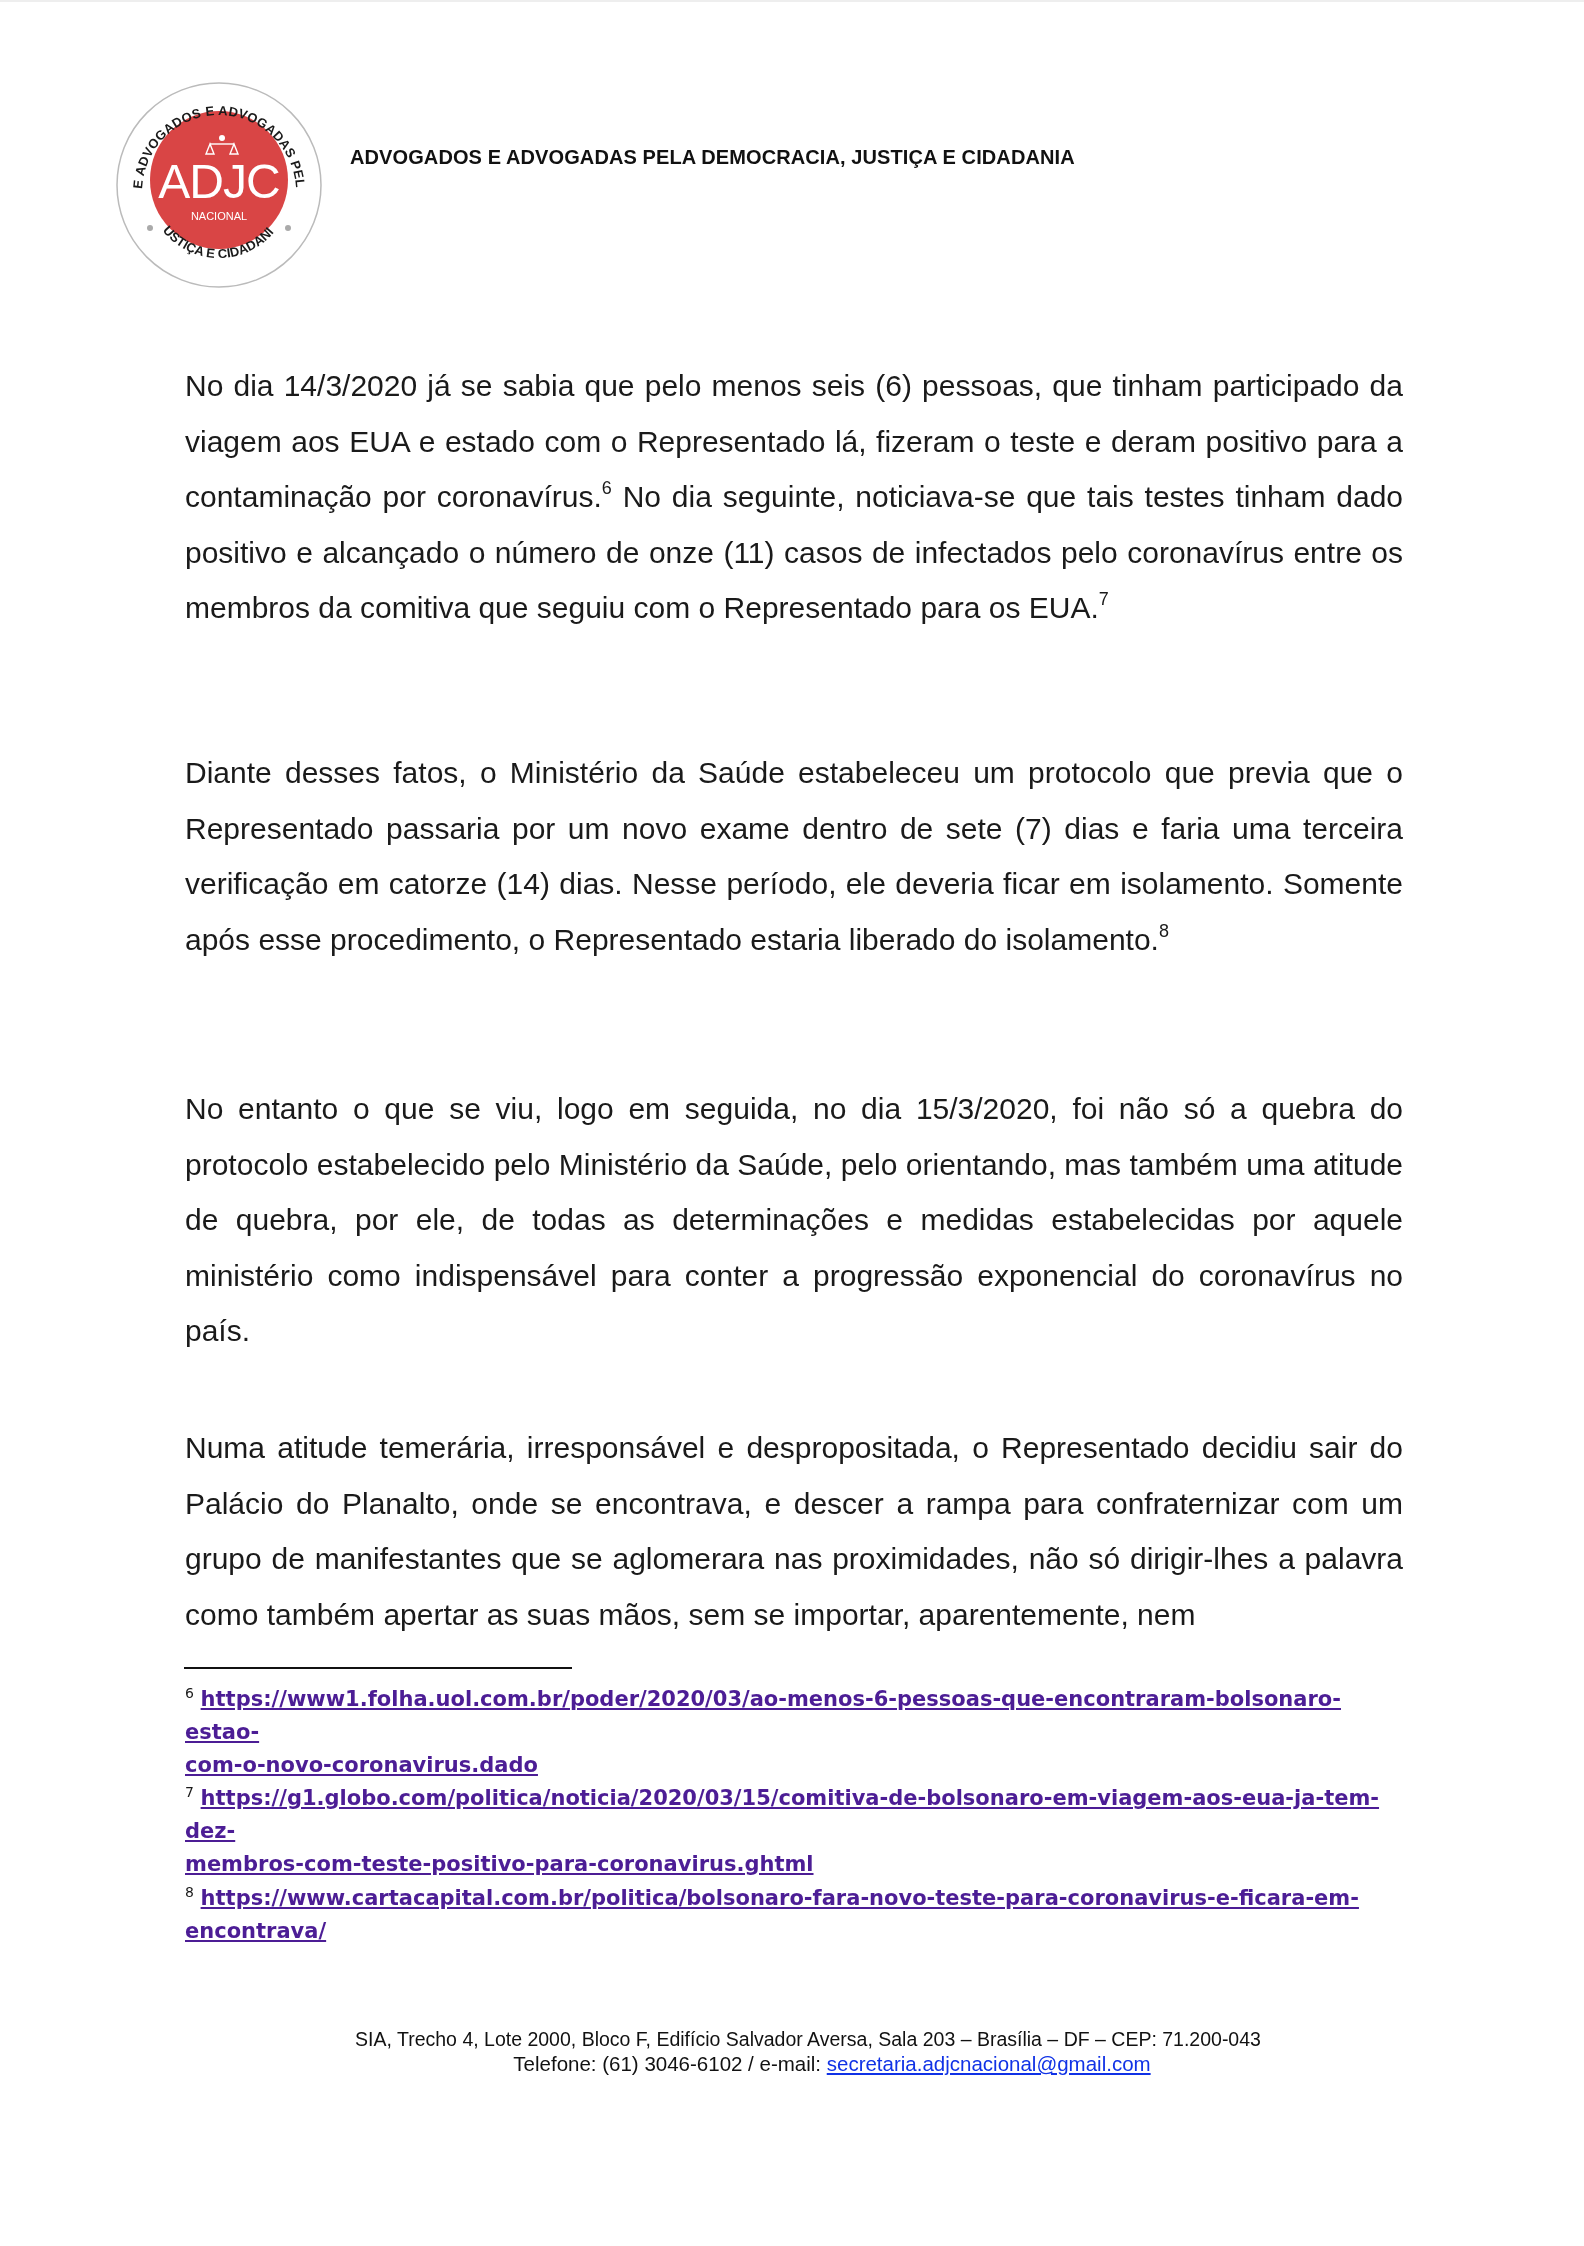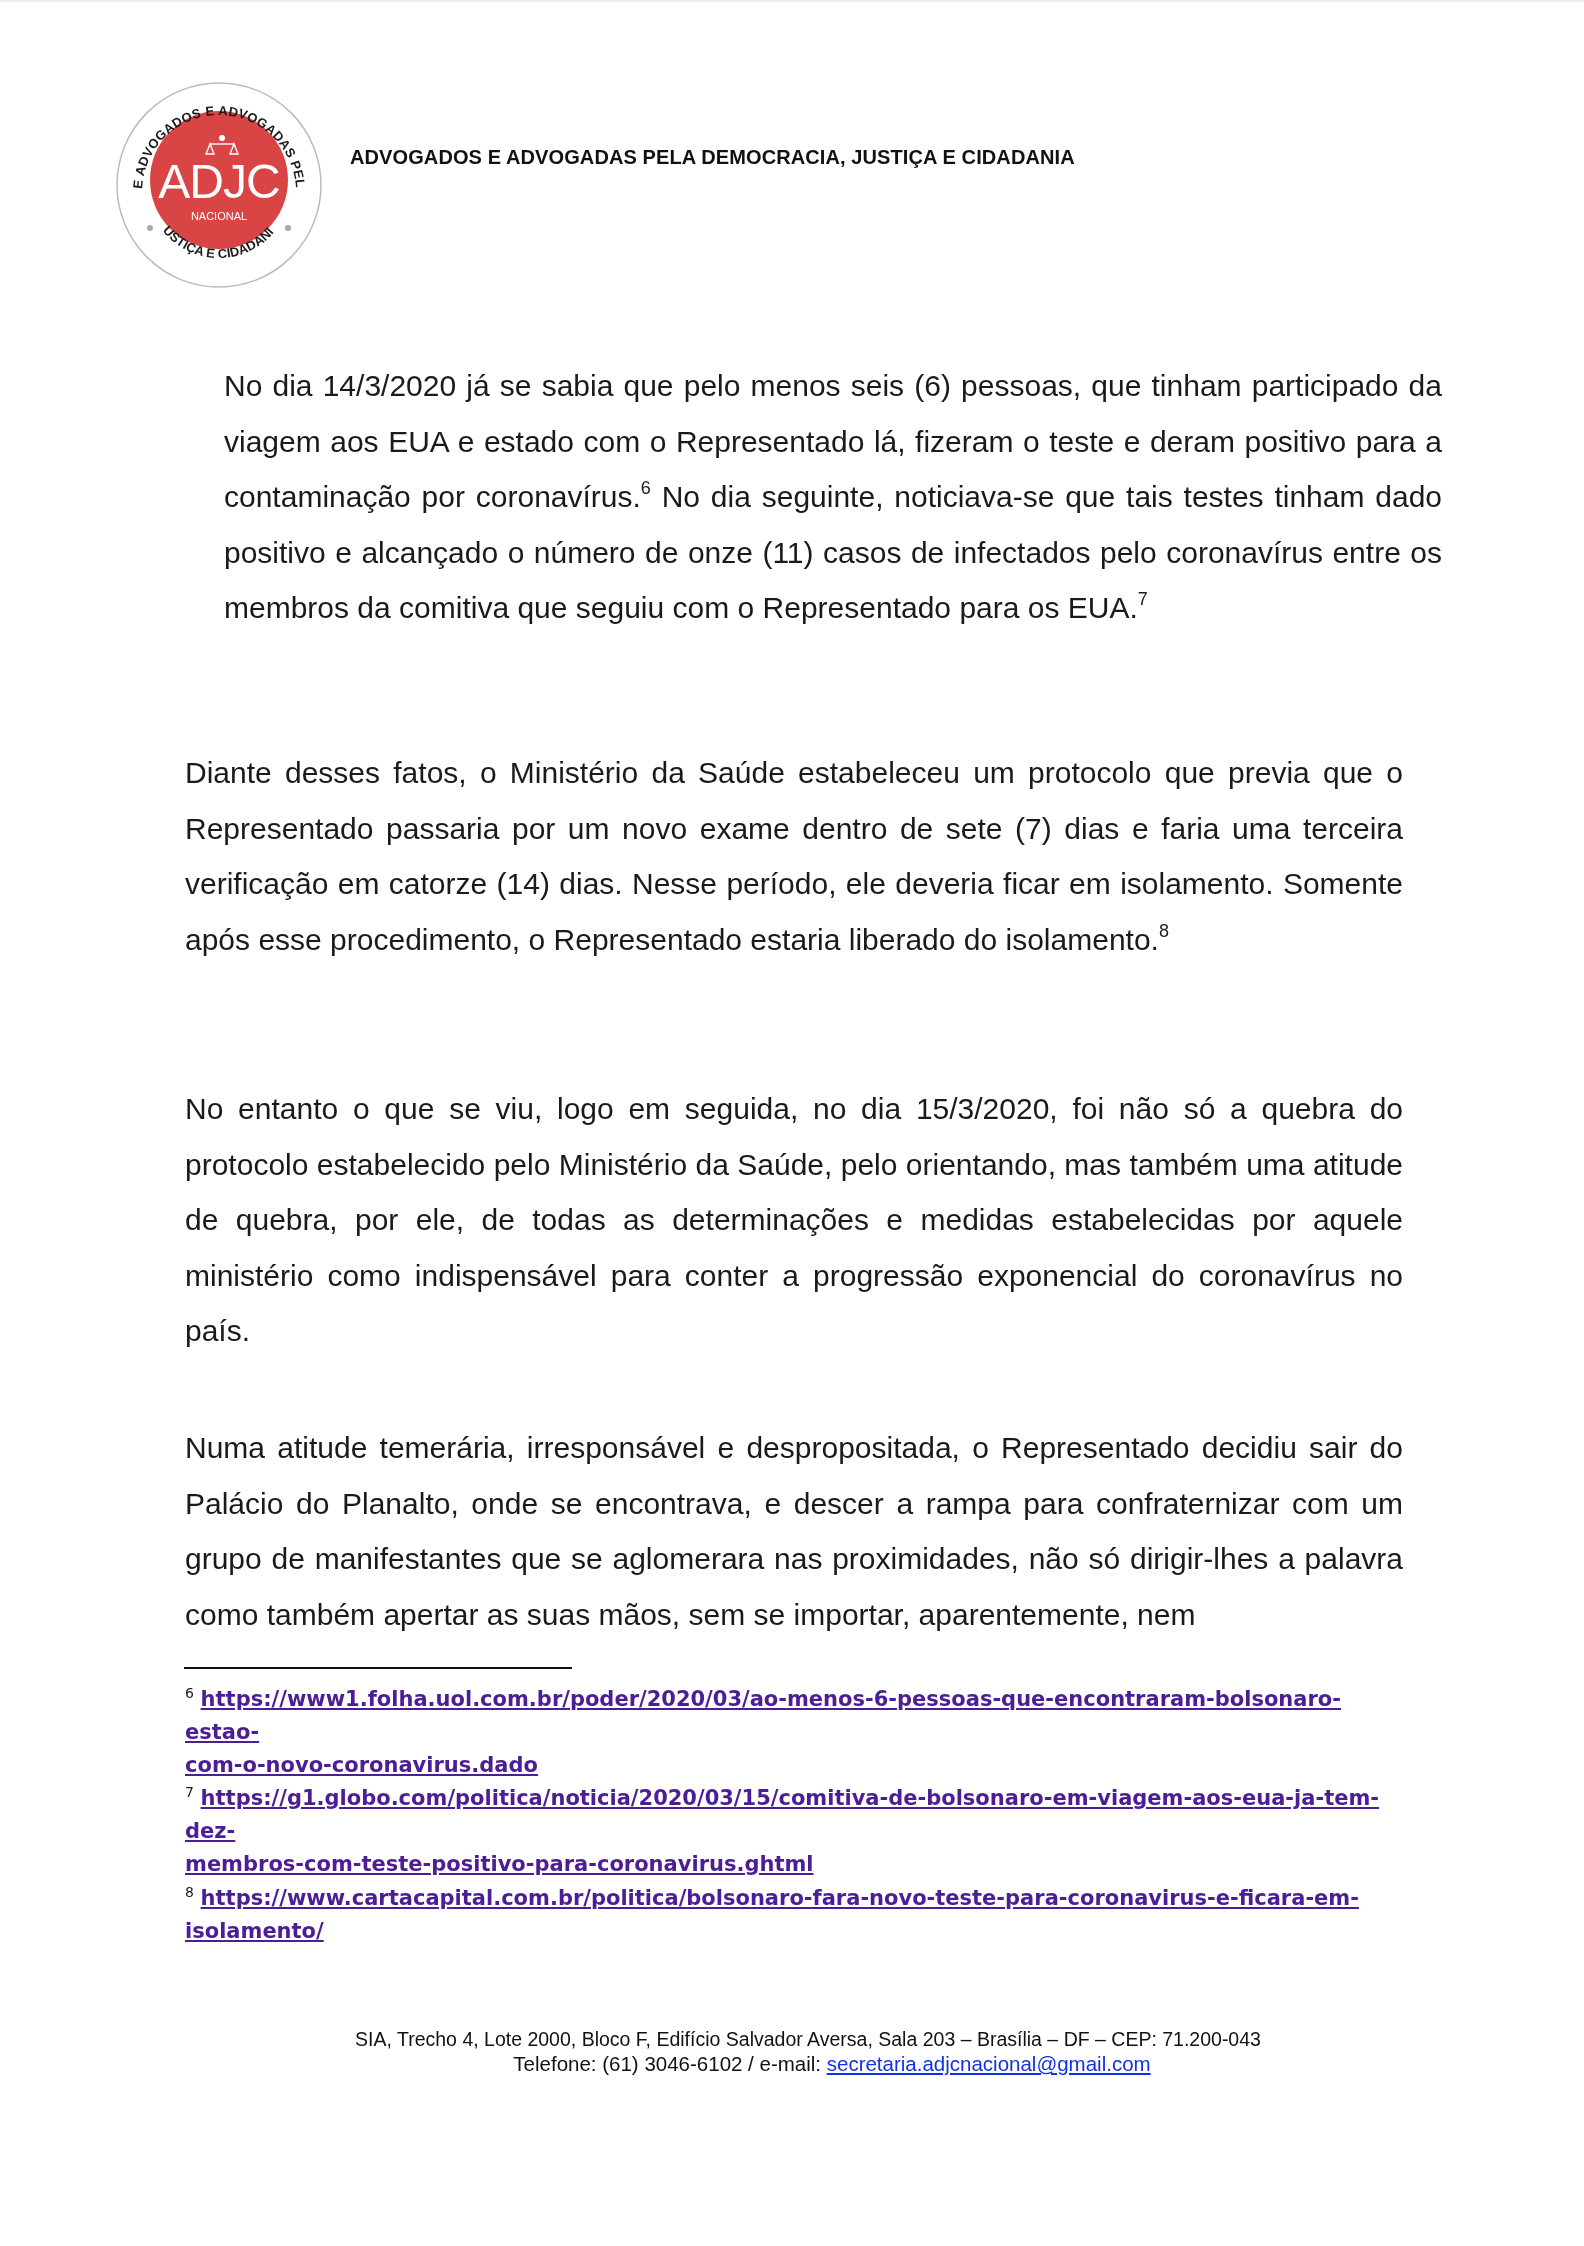--- a/index.html
+++ b/index.html
@@ -14,21 +14,21 @@
       font-size: 20px; font-weight: bold; letter-spacing: 0.1px; color: #111;
       white-space: nowrap;
     }
     .body-text {
       position: absolute; left: 185px; width: 1218px;
       font-size: 30px; line-height: 55.5px; text-align: justify;
       color: #1a1a1a;
     }
     .body-text p { margin: 0; }
     .body-text sup { font-size: 18px; line-height: 0; position: relative; top: -2px; vertical-align: super; }
-    #p1 { top: 358px; margin-left: 39px; }
+    #p1 { top: 358px; }
     #p2 { top: 745px; }
     #p3 { top: 1081px; }
     #p4 { top: 1420px; }
     .fn-rule { position: absolute; left: 184px; top: 1667px; width: 388px; height: 2px; background: #111; }
     .footnote {
       position: absolute; left: 185px; width: 1230px;
       font-family: "DejaVu Sans", sans-serif; font-size: 21px; line-height: 33px;
       color: #1a1a1a;
     }
     .footnote sup { font-size: 14px; vertical-align: super; line-height: 0; }
@@ -101,19 +101,19 @@
   <a><span>https://www1.folha.uol.com.br/poder/2020/03/ao-menos-6-pessoas-que-encontraram-bolsonaro-estao-</span><br><span>com-o-novo-coronavirus.dado</span></a>
 </div>
 
 <div class="footnote" id="fn7">
   <sup>7</sup>
   <a><span>https://g1.globo.com/politica/noticia/2020/03/15/comitiva-de-bolsonaro-em-viagem-aos-eua-ja-tem-dez-</span><br><span>membros-com-teste-positivo-para-coronavirus.ghtml</span></a>
 </div>
 
 <div class="footnote" id="fn8">
   <sup>8</sup>
-  <a><span>https://www.cartacapital.com.br/politica/bolsonaro-fara-novo-teste-para-coronavirus-e-ficara-em-</span><br><span>isolamento/</span></a>
+  <a><span>https://www.cartacapital.com.br/politica/bolsonaro-fara-novo-teste-para-coronavirus-e-ficara-em-</span><br><span>encontrava/</span></a>
 </div>
 
 <div class="footer" id="footer-line1">SIA, Trecho 4, Lote 2000, Bloco F, Edifício Salvador Aversa, Sala 203 – Brasília – DF – CEP: 71.200-043</div>
 <div class="footer" id="footer-line2">
   <span>Telefone: (61) 3046-6102 / e-mail: </span><a>secretaria.adjcnacional@gmail.com</a>
 </div>
 
 </body></html>

